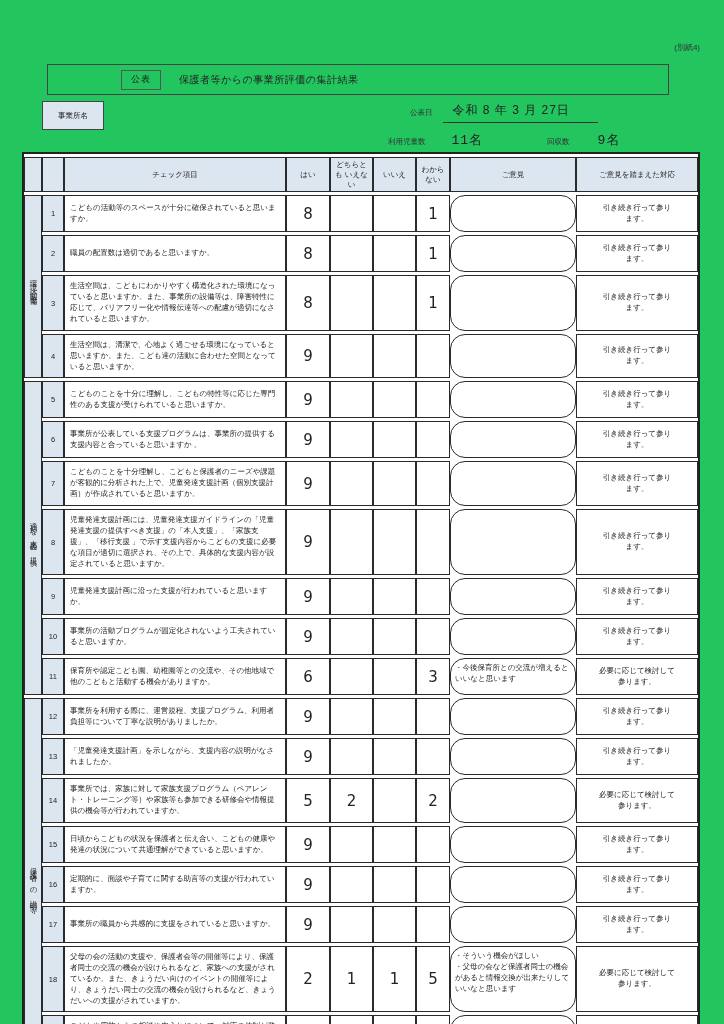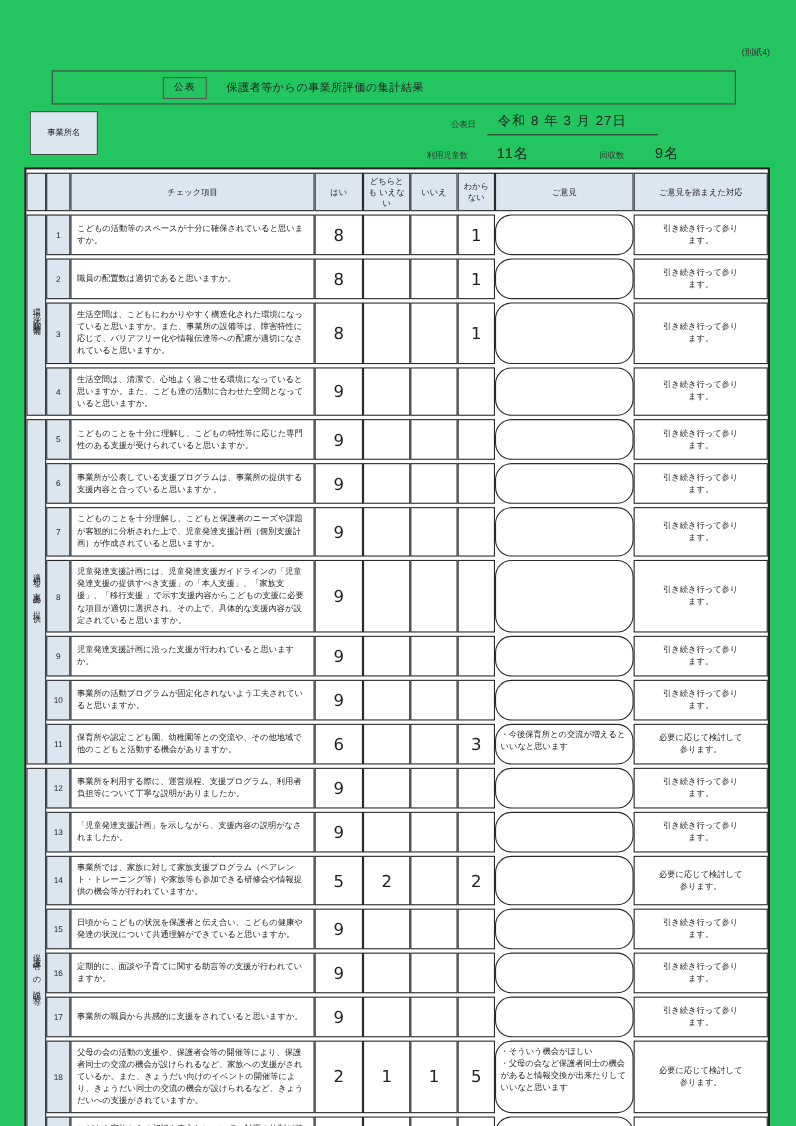--- a/index.html
+++ b/index.html
@@ -28,39 +28,39 @@
     width: 622px;
     height: 31px;
     border: 1px solid #444;
     display: flex;
     align-items: center;
   }
   .public-badge {
     border: 1px solid #555;
     width: 40px;
     height: 20px;
-    margin-left: 100px;
+    margin-left: 73px;
     display: flex;
     align-items: center;
     justify-content: center;
     font-size: 9px;
     letter-spacing: 1px;
   }
   .title-text {
     font-size: 10px;
     margin-left: 18px;
     letter-spacing: 0.5px;
   }
   .office-row {
     position: absolute;
     top: 101px;
-    left: 27px;
+    left: 42px;
     display: flex;
     align-items: stretch;
-    height: 40px;
+    height: 29px;
   }
   .office-label {
     width: 62px;
     background: #dce6f1;
     border: 1px solid #444;
     font-size: 7.5px;
     display: flex;
     align-items: center;
     justify-content: center;
   }
@@ -92,20 +92,21 @@
   }
   .counts-row {
     position: absolute;
     top: 131px;
     left: 388px;
     width: 312px;
     display: flex;
     align-items: baseline;
     border-bottom: 2px solid #222;
     padding-bottom: 3px;
+    font-family: Liberation Mono, monospace;
   }
   .count-label { font-size: 7.5px; color: #333; }
   .count-value { font-size: 13px; letter-spacing: 1px; text-align: center; }
   .children-label { margin-right: 26px; }
   .children-value { margin-right: 64px; }
   .collected-label { margin-right: 28px; }
 
   table.survey {
     position: absolute;
     top: 152px;

